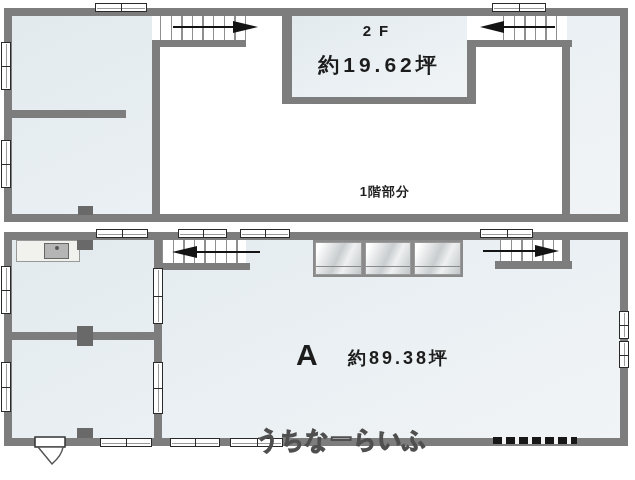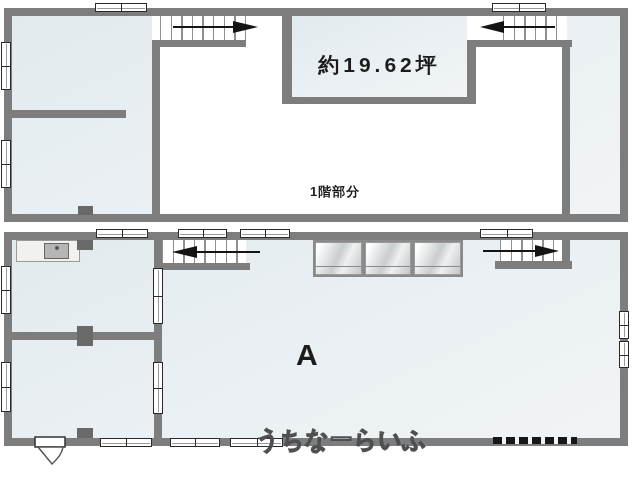--- a/index.html
+++ b/index.html
@@ -76,22 +76,23 @@
     <div class="wall" style="left:4px;top:214px;width:624px;height:8px;"></div>
     <div class="wall" style="left:4px;top:8px;width:8px;height:214px;"></div>
     <div class="wall" style="left:620px;top:8px;width:8px;height:214px;"></div>
     <div class="pillar" style="left:78px;top:206px;width:15px;height:9px;"></div>
 
     <div class="win-h" style="left:95px;top:3px;width:52px;"></div>
     <div class="win-h" style="left:492px;top:3px;width:54px;"></div>
     <div class="win-v" style="left:1px;top:42px;height:48px;"></div>
     <div class="win-v" style="left:1px;top:140px;height:48px;"></div>
 
+    <div class="lbl" style="left:292px;top:22px;width:175px;text-align:center;font-size:15px;letter-spacing:8px;">2F</div>
     <div class="lbl" style="left:282px;top:51px;width:195px;text-align:center;font-size:21px;letter-spacing:4px;">約19.62坪</div>
-    <div class="lbl" style="left:310px;top:183px;width:100px;text-align:left;font-size:13px;letter-spacing:1px;">1階部分</div>
+    <div class="lbl" style="left:310px;top:183px;width:100px;text-align:right;font-size:13px;letter-spacing:1px;">1階部分</div>
   </div>
 
   <div class="abs" style="left:0;top:232px;width:635px;height:248px;">
     <div class="fill" style="left:12px;top:8px;width:608px;height:198px;"></div>
 
     <div class="wall" style="left:154px;top:8px;width:8px;height:198px;"></div>
     <div class="wall" style="left:12px;top:100px;width:142px;height:8px;"></div>
 
     <div class="kitchen" style="top:8px;">
       <div class="sink"></div>
@@ -150,17 +151,18 @@
     <div class="win-v" style="left:619px;top:109px;height:27px;"></div>
 
     <div class="shutter" style="top:205px;"></div>
 
     <svg class="arrow" style="left:34px;top:204px;z-index:7;" width="34" height="30">
       <rect x="1" y="1" width="30" height="10" fill="#fff" stroke="#333" stroke-width="1.5"></rect>
       <path d="M4,11 L18,28 Q28,19 29,11 Z" fill="#fff" stroke="#555" stroke-width="1.5"></path>
     </svg>
 
     <div class="lbl" style="left:296px;top:106px;font-size:30px;">A</div>
+    <div class="lbl" style="left:348px;top:114px;font-size:18px;letter-spacing:3px;">約89.38坪</div>
   </div>
 
   <div class="watermark">うちなーらいふ</div>
 
 </div>
 
 </body></html>

